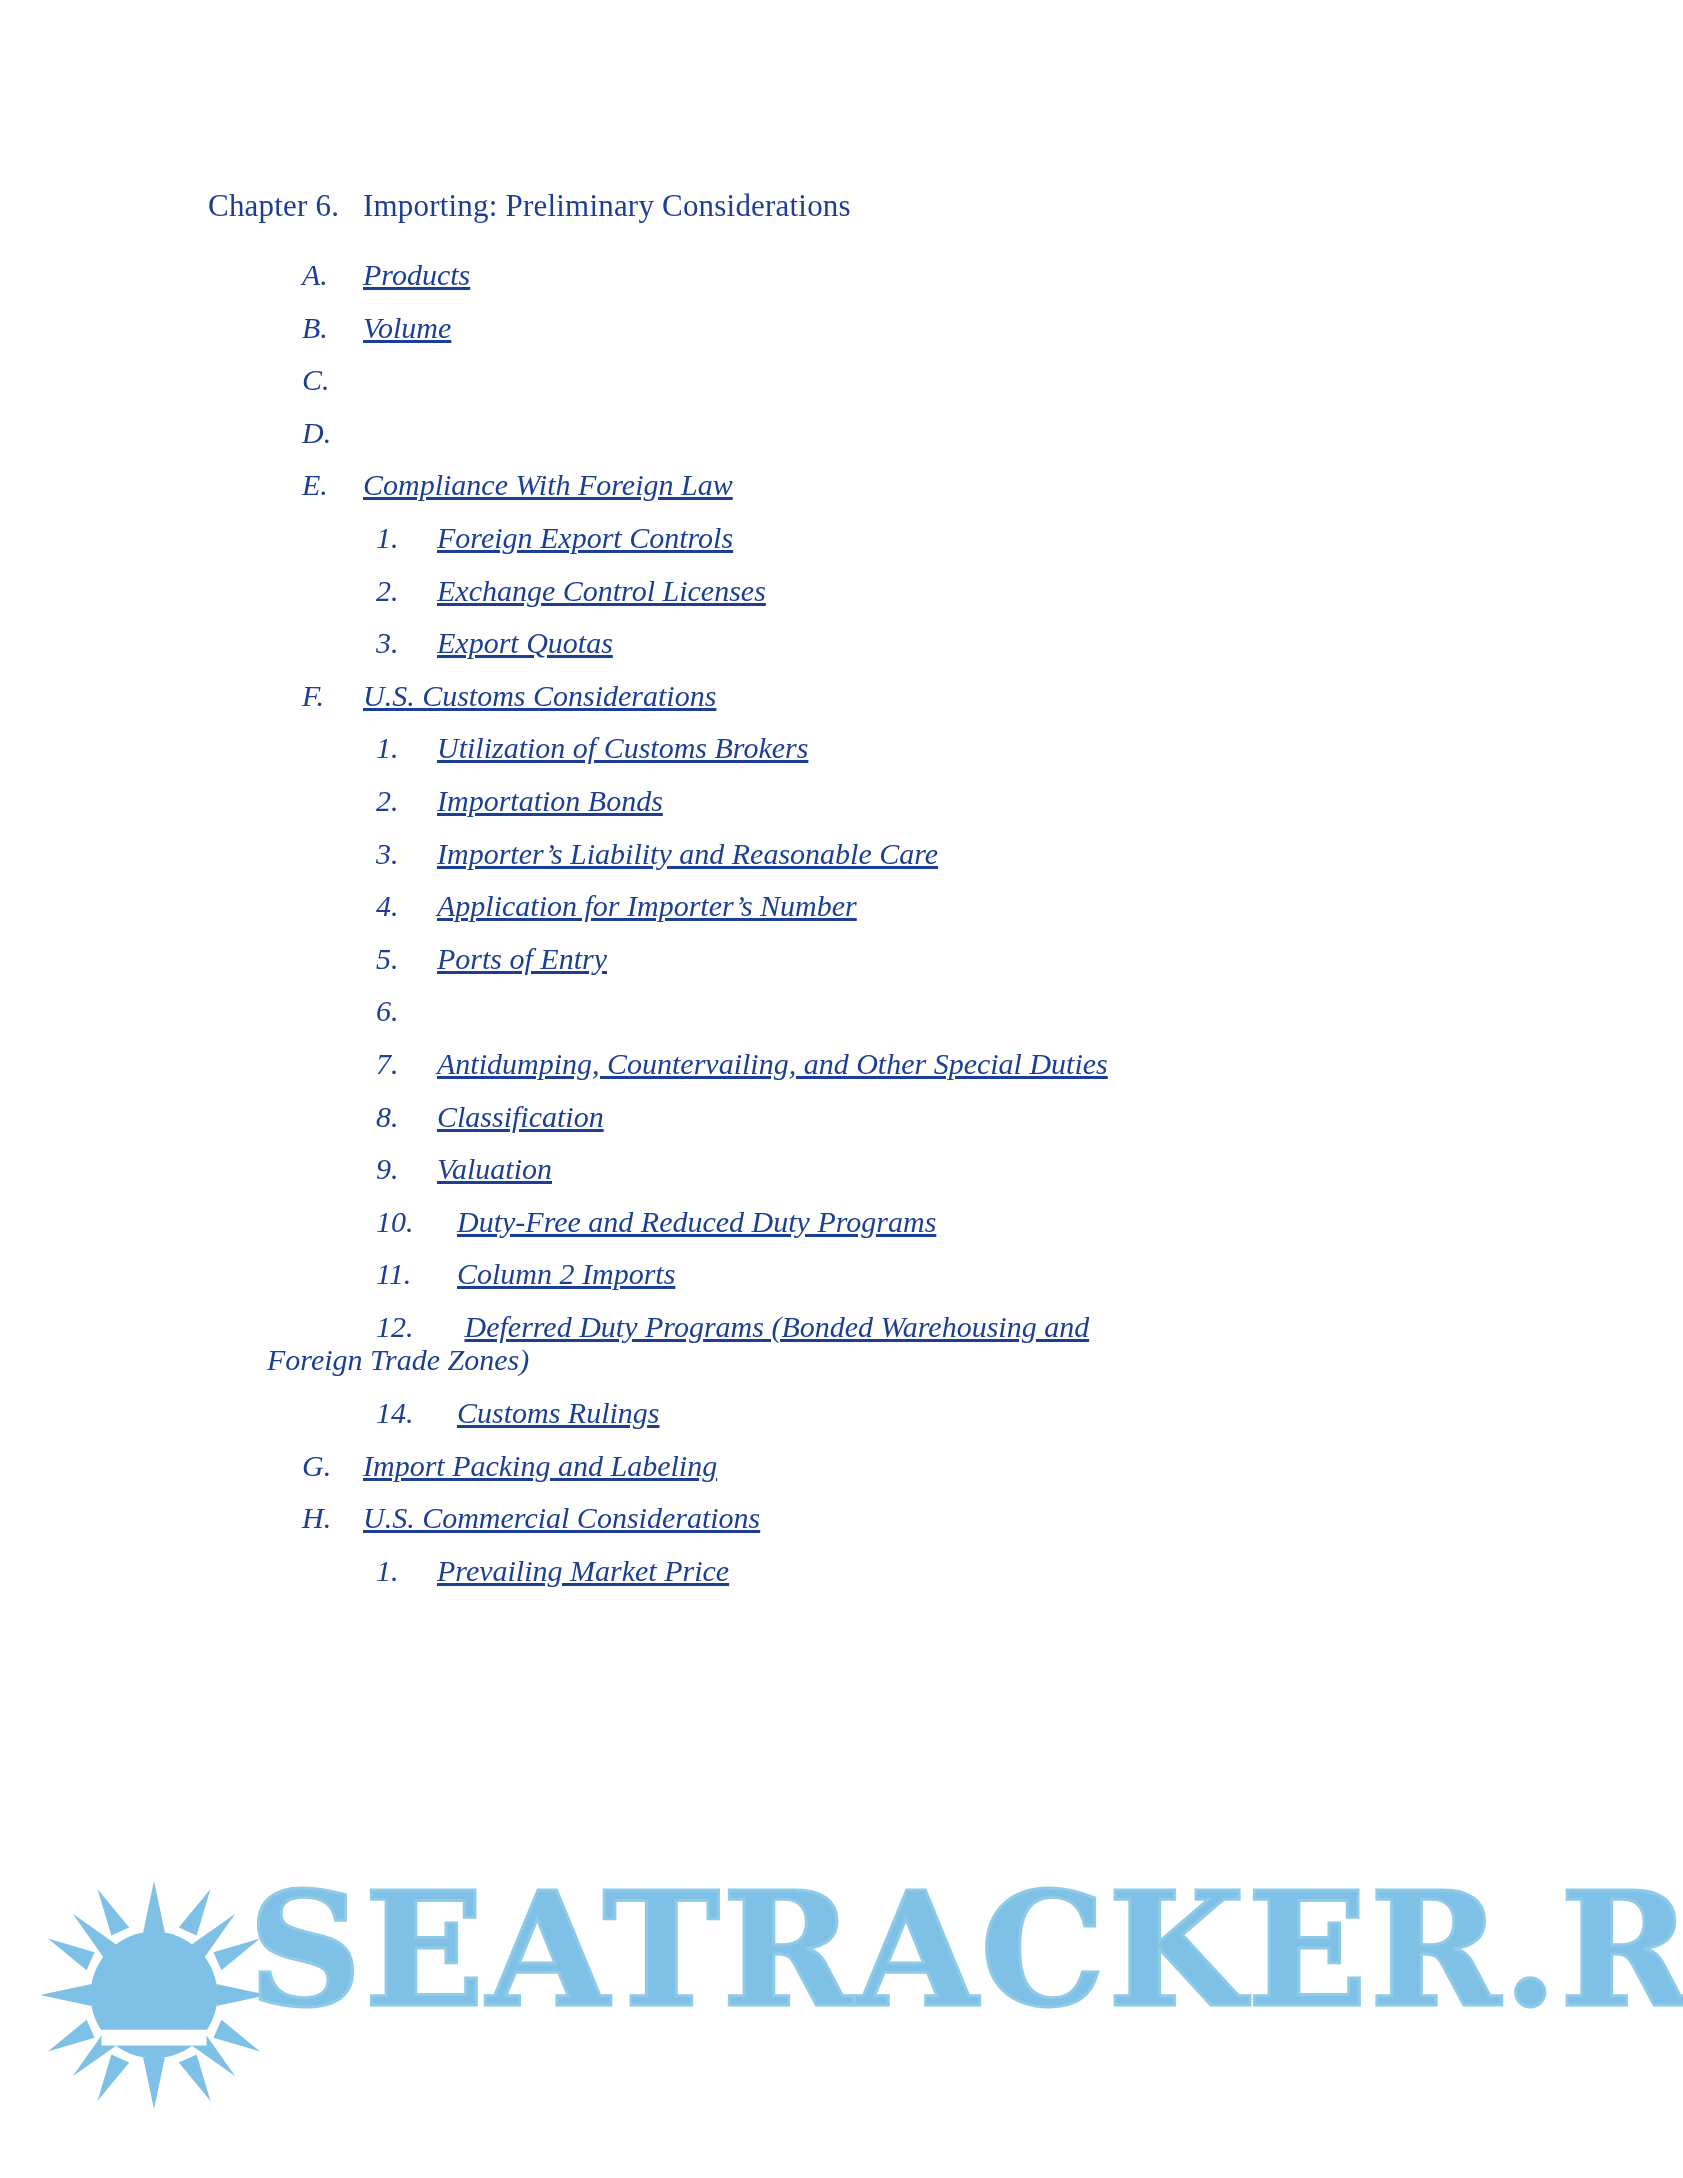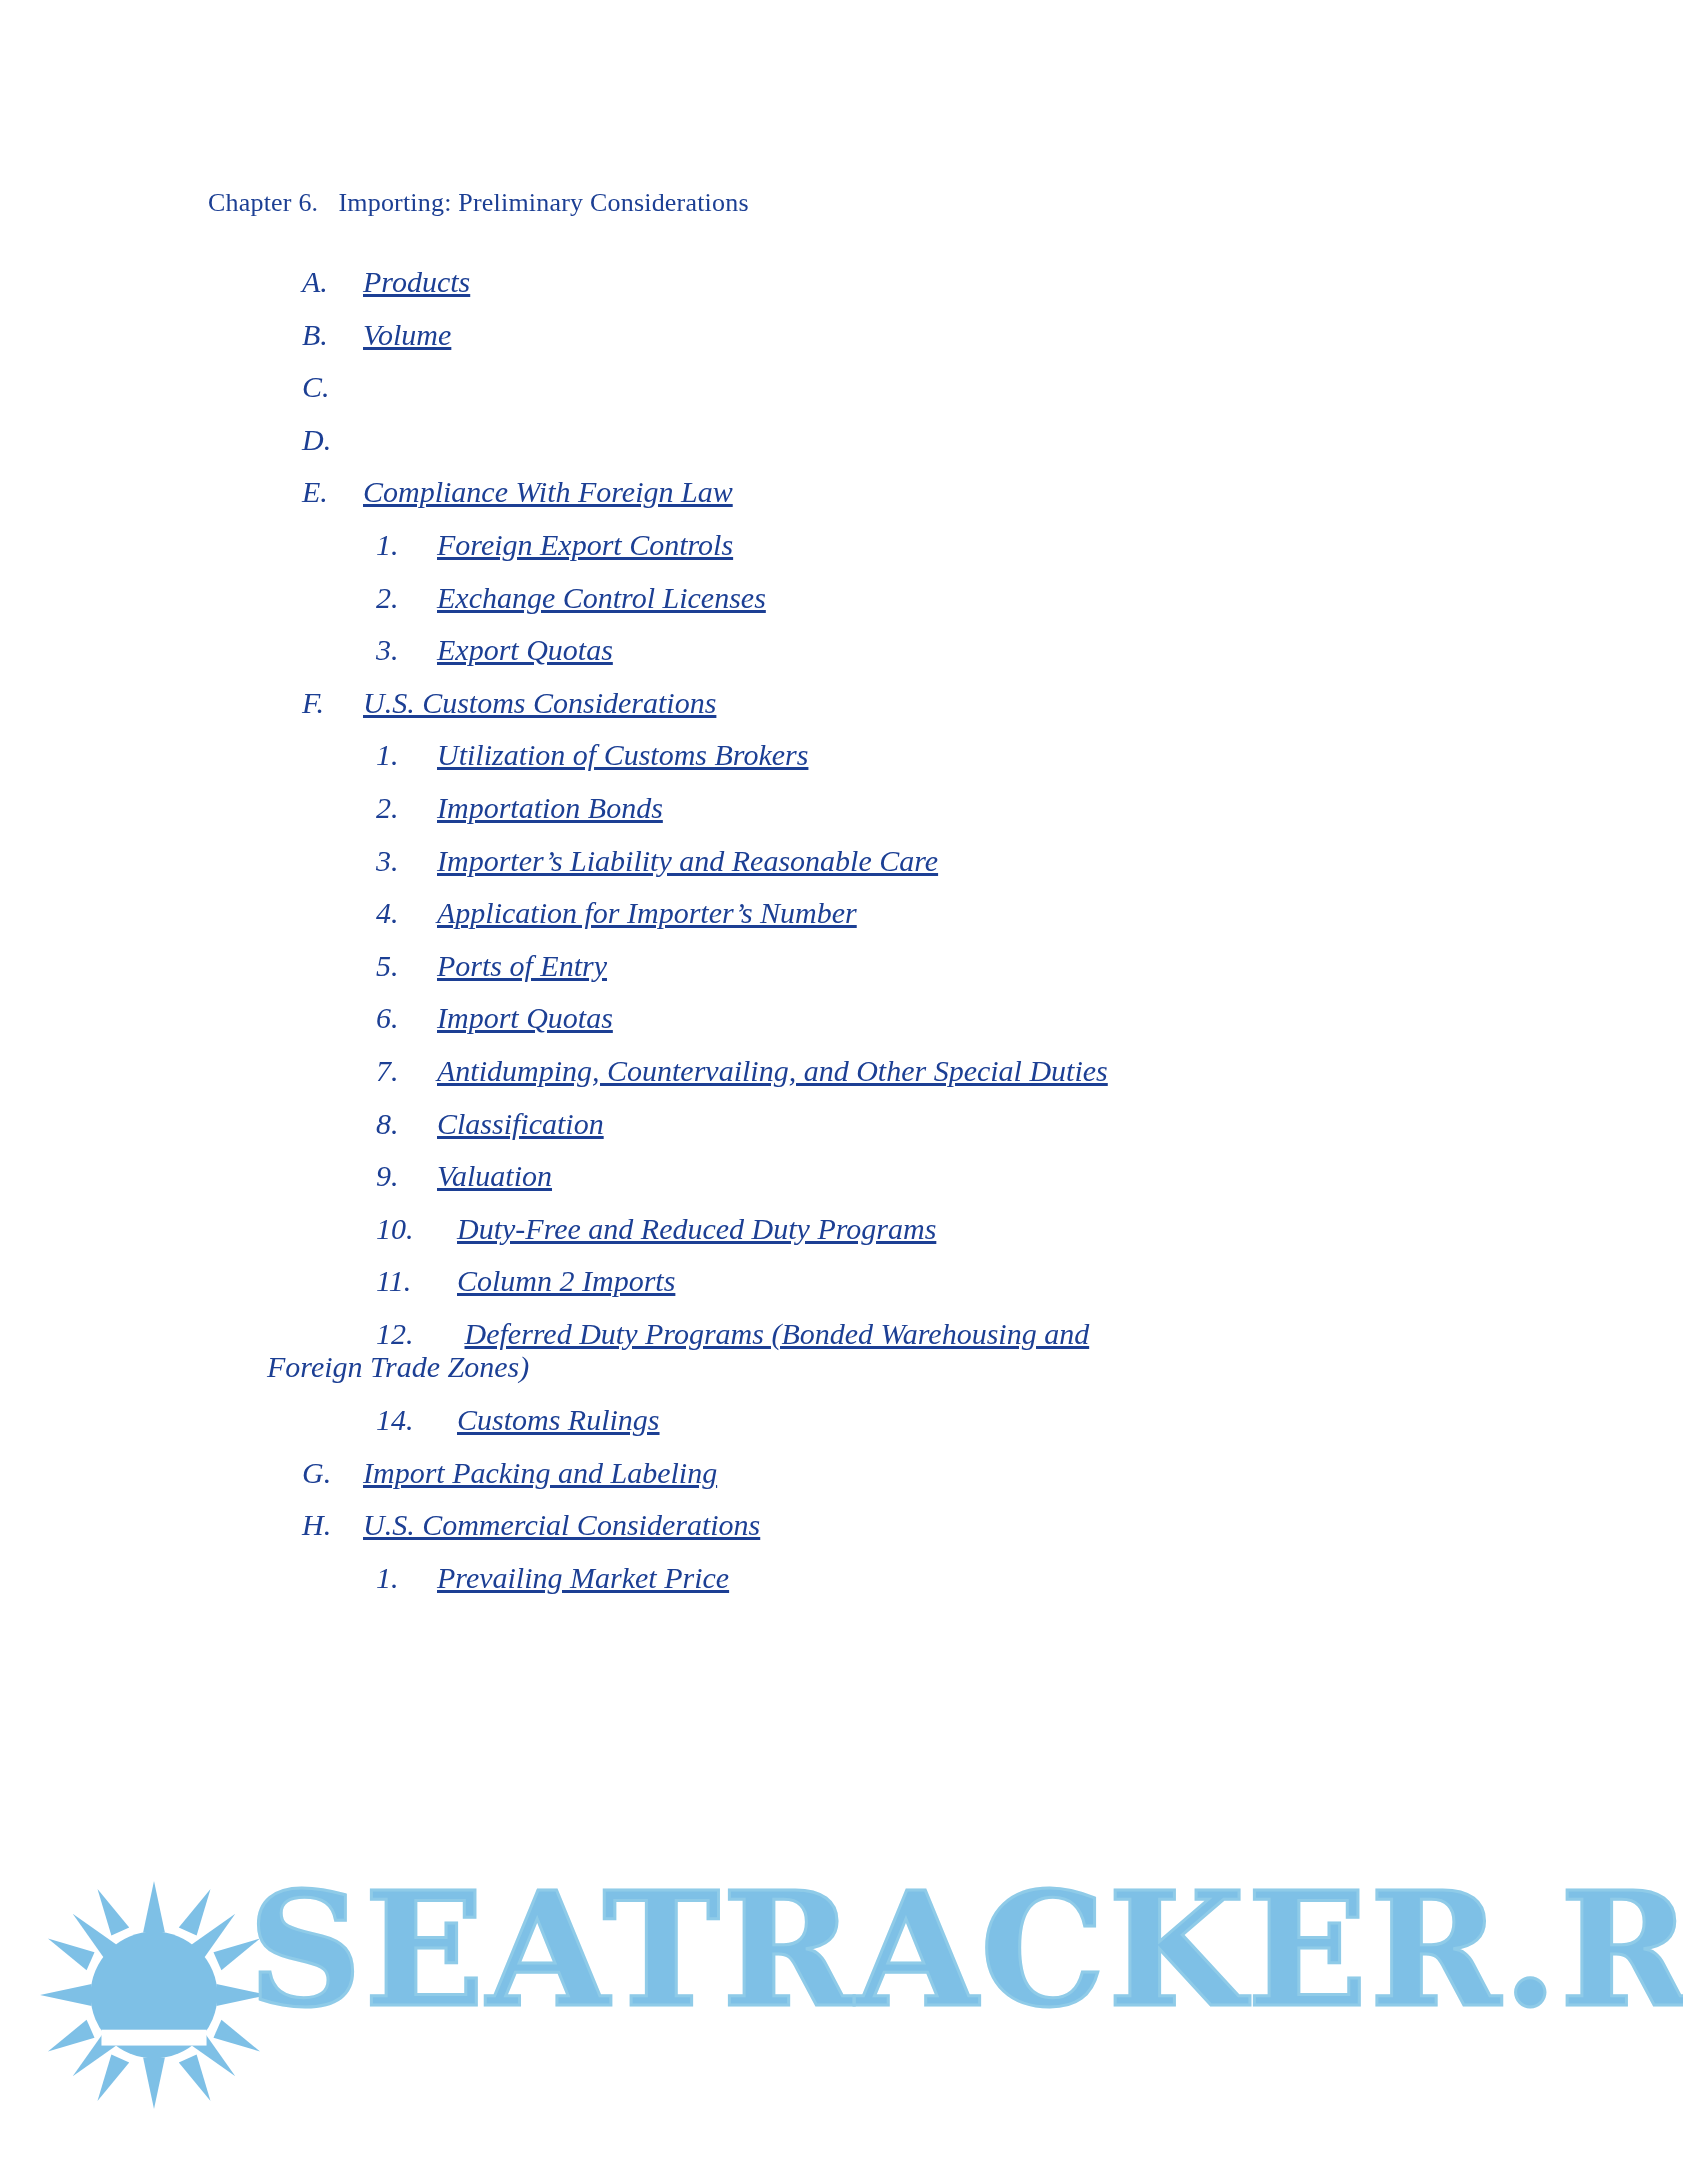--- a/index.html
+++ b/index.html
@@ -24,25 +24,25 @@
   .content {
     position: absolute;
     left: 208px;
     top: 188px;
     width: 1287px;
     color: #1c3f94;
   }
 
   .chapter-title {
     font-family: "Liberation Serif", serif;
-    font-size: 26px;
+    font-size: 31px;
     font-style: normal;
     color: #1c3f94;
     letter-spacing: 0.2px;
-    margin-bottom: 47px;
+    margin-bottom: 34px;
     white-space: pre;
   }
 
   .toc {
     font-style: italic;
     font-size: 30px;
     color: #1c3f94;
   }
 
   .entry {
@@ -203,21 +203,20 @@
         <span class="label">Application for Importer’s Number</span>
       </div>
 
       <div class="entry lvl2">
         <span class="marker">5.</span>
         <span class="label">Ports of Entry</span>
       </div>
 
       <div class="entry lvl2">
         <span class="marker">6.</span>
-        <span class="label">Import Quotas</span>
       </div>
 
       <div class="entry lvl2">
         <span class="marker">7.</span>
         <span class="label">Antidumping, Countervailing, and Other Special Duties</span>
       </div>
 
       <div class="entry lvl2">
         <span class="marker">8.</span>
         <span class="label">Classification</span>

